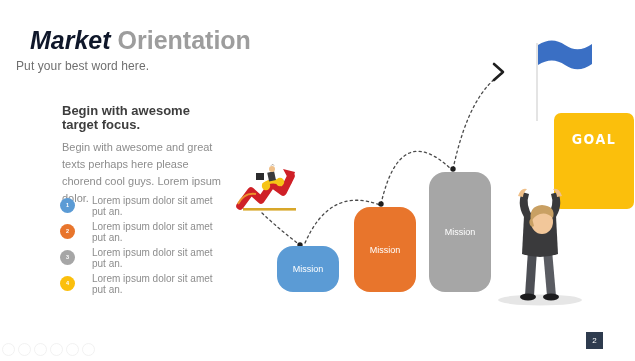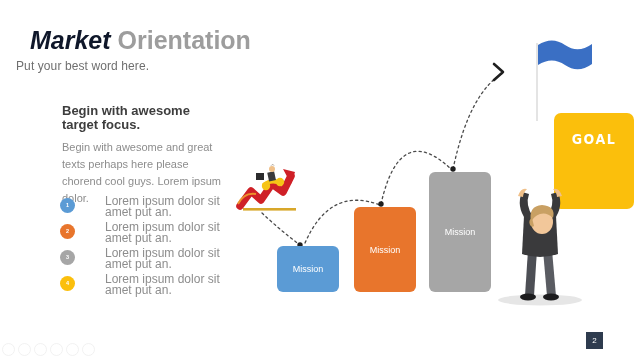--- a/index.html
+++ b/index.html
@@ -16,27 +16,27 @@
   
   #lead{position:absolute;left:62px;top:104px;width:160px;font-size:13px;font-weight:bold;
         color:#3d3d3d;line-height:14px;}
   #body-copy{position:absolute;left:62px;top:139px;width:162px;font-size:11px;color:#8d8d8d;
         line-height:17px;}
 
   #bullets{position:absolute;left:60px;top:196px;width:180px;}
   .bullet{position:relative;height:26px;margin-bottom:0px;}
   .bullet .num{position:absolute;left:0;top:2px;width:15px;height:15px;border-radius:50%;
         color:#ffffff;font-size:5.5px;font-weight:bold;text-align:center;line-height:15px;}
-  .bullet .btxt{position:absolute;left:39px;top:0px;width:135px;font-size:12px;color:#8d8d8d;
+  .bullet .btxt{position:absolute;left:26px;top:0px;width:135px;font-size:10px;color:#8d8d8d;
         line-height:10.5px;padding-left:6px;}
 
   
   #stage{position:absolute;left:0;top:0;width:635px;height:361px;}
 
-  .bar{position:absolute;border-radius:6px;color:#ffffff;font-size:9px;text-align:center;}
+  .bar{position:absolute;border-radius:16px;color:#ffffff;font-size:9px;text-align:center;}
   .bar span{position:absolute;left:0;right:0;top:50%;transform:translateY(-50%);}
 
   #bar-blue{left:277px;top:246px;width:62px;height:46px;background:#5b9bd5;}
   #bar-orange{left:354px;top:207px;width:62px;height:85px;background:#e8752c;}
   #bar-gray{left:429px;top:172px;width:62px;height:120px;background:#a6a6a6;}
   #bar-goal{left:506px;top:113px;width:80px;height:96px;background:#fbbf0c;border-radius:7px;margin-left:48px;}
   #bar-goal span{font-size:14px;font-weight:bold;letter-spacing:1.5px;top:18px;transform:none;
         font-family:"DejaVu Sans Condensed","Liberation Sans",sans-serif;}
 
   svg.layer{position:absolute;left:0;top:0;width:635px;height:361px;overflow:visible;}

